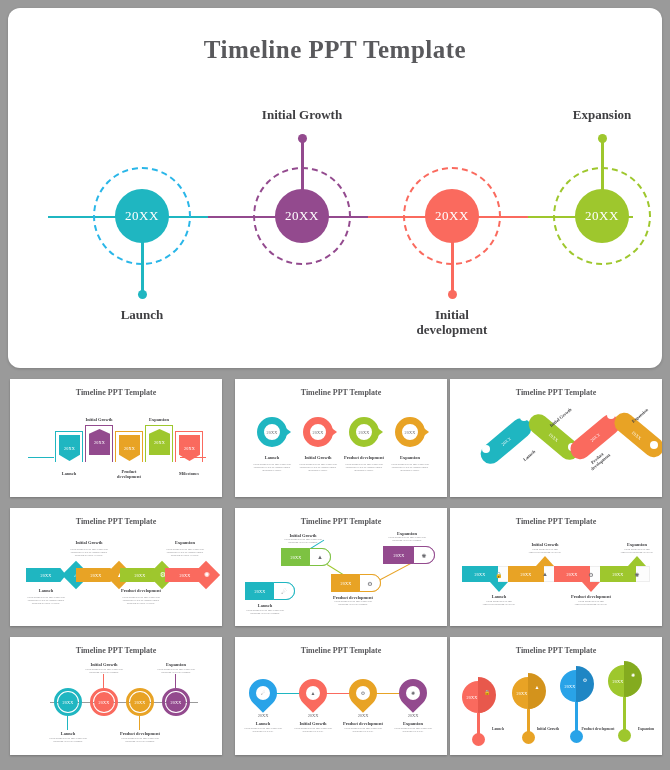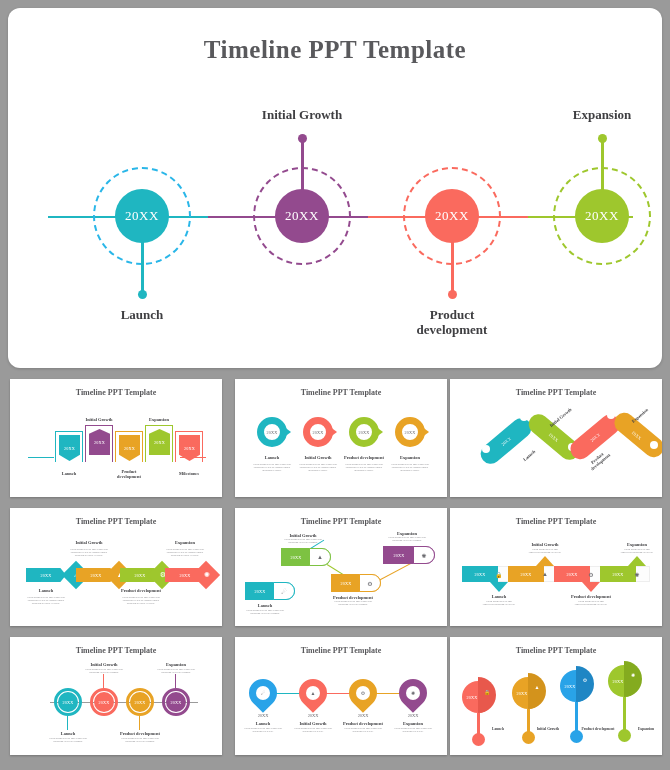--- a/index.html
+++ b/index.html
@@ -221,21 +221,21 @@
         <div class="node-label" style="top:-108px;">Initial Growth</div>
       </div>
 
       <div class="node" style="left:444px;">
         <div class="ring" style="border-color:#fa6a5e;"></div>
         <div class="stem" style="top:18px; height:60px; background:#fa6a5e;"></div>
         <div class="stem-dot" style="top:74px; background:#fa6a5e;"></div>
         <div class="disc" style="background:#fa6a5e;">
           <span>20XX</span>
         </div>
-        <div class="node-label" style="top:92px; white-space:pre-line;">Product
+        <div class="node-label" style="top:92px; white-space:pre-line;">Initial
 development</div>
       </div>
 
       <div class="node" style="left:594px;">
         <div class="ring" style="border-color:#9ec72d;"></div>
         <div class="stem" style="top:-78px; height:60px; background:#9ec72d;"></div>
         <div class="stem-dot" style="top:-82px; background:#9ec72d;"></div>
         <div class="disc" style="background:#9ec72d;">
           <span>20XX</span>
         </div>

